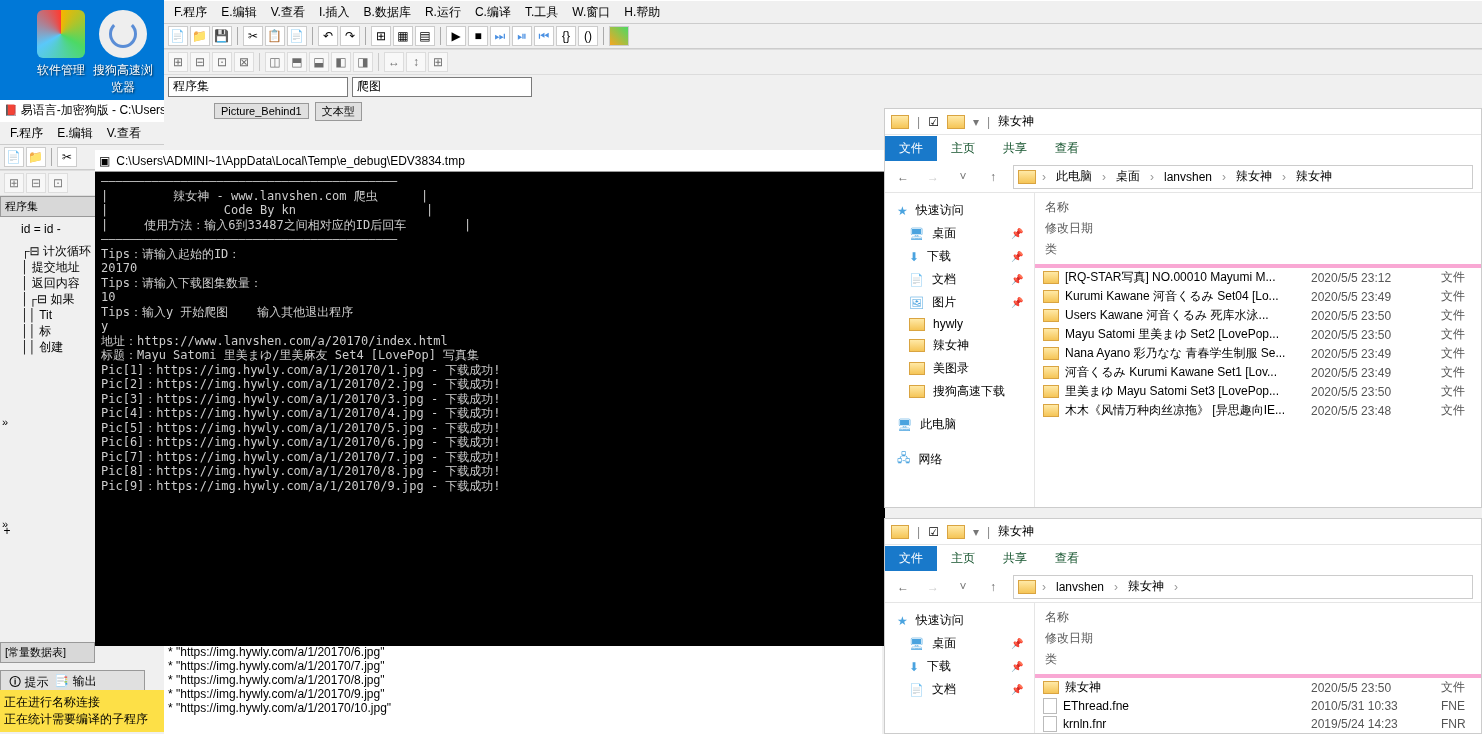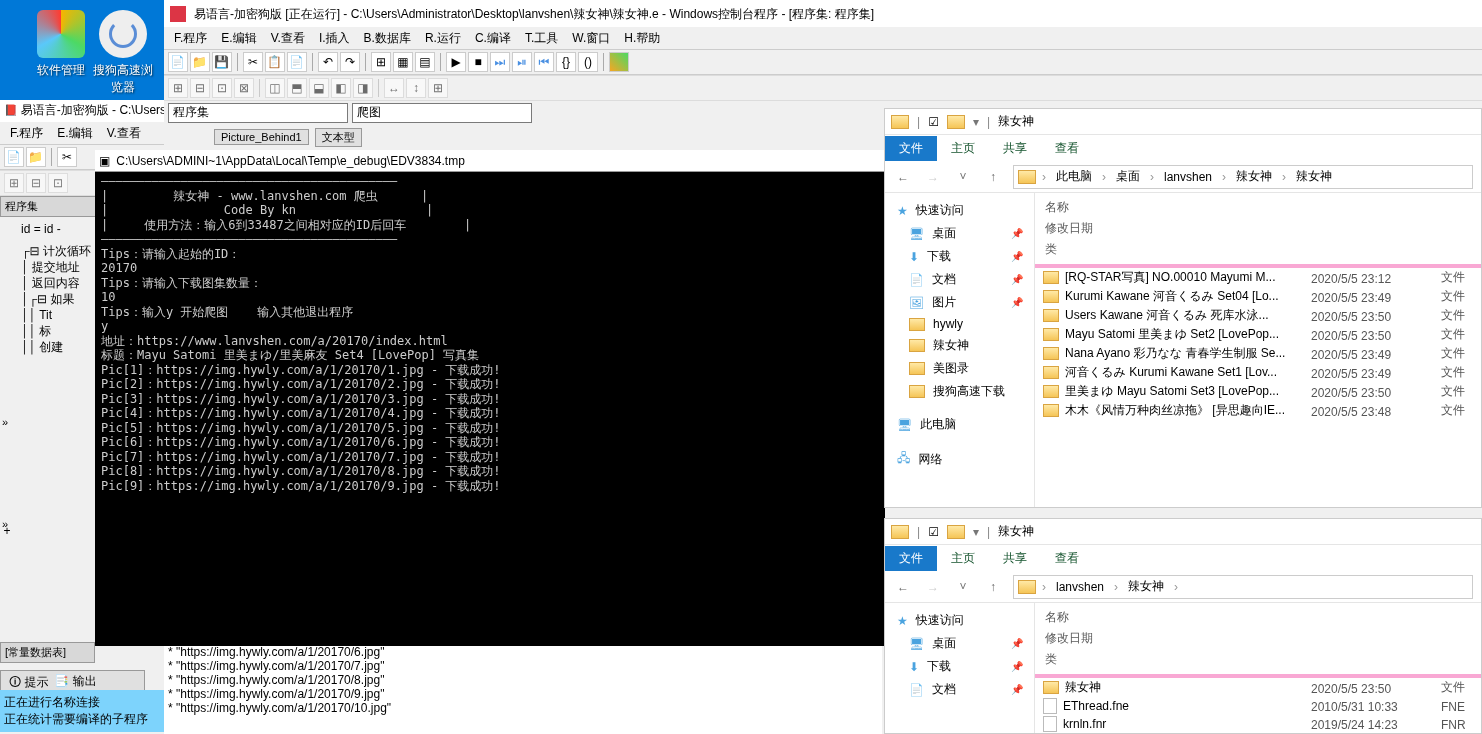--- a/index.html
+++ b/index.html
@@ -49,31 +49,31 @@
 .sidebar{width:150px;border-right:1px solid #e5e5e5;padding:6px 0;}
 .sb-item{display:flex;align-items:center;padding:3px 10px 3px 24px;gap:8px;}
 .sb-item.k{font-weight:normal;padding-left:12px;}
 .pin{margin-left:auto;color:#888;font-size:10px;}
 .listing{flex:1;overflow:hidden;}
 .list-head{display:flex;border-bottom:4px solid #f9a8d4;padding:4px 0;flex-direction:column;}
 .col{padding:2px 10px;color:#5a5a5a;font-size:12px;}
 .col-name{flex:1;min-width:240px;}
 .col-date{width:130px;}
 .col-type{width:40px;}
-.list-row{display:flex;align-items:flex-end;padding:1px 0;}
+.list-row{display:flex;align-items:center;padding:1px 0;}
 .list-row .nm{flex:1;min-width:240px;padding-left:8px;display:flex;align-items:center;gap:6px;}
 .list-row .dt{width:130px;color:#555;}
 .list-row .tp{width:40px;color:#555;}
 .folder-ico{width:16px;height:13px;background:linear-gradient(#ffe9a6,#f5c557);border:1px solid #d9a441;}
 .file-ico{width:14px;height:16px;background:#fff;border:1px solid #bbb;}
 
 
 .logpanel{position:absolute;left:164px;top:640px;right:600px;height:94px;background:#fff;border-top:1px solid #999;font-family:"SimSun";font-size:11px;padding:4px;overflow:hidden;line-height:14px;}
 
-.status-left{position:absolute;left:0;top:690px;width:165px;padding:4px;font-size:11px;background:#7dd3fc;}
+.status-left{position:absolute;left:0;top:690px;width:165px;padding:4px;font-size:11px;background:#fde047;}
 
 .tab-bot{position:absolute;left:0;top:670px;background:#e0e0e0;border:1px solid #999;padding:2px 8px;font-size:11px;display:flex;gap:6px;}
 </style>
 </head>
 <body>
 
 <div class="desktop-icon" style="left:26px;top:10px">
   <div class="ico" style="background:conic-gradient(#f7b500,#4cd964,#5ac8fa,#ff3b30);border-radius:6px;"></div>
   <div>软件管理</div>
 </div>
@@ -126,24 +126,20 @@
 <div class="tab-bot" style="top:670px;width:145px;">
   <span>🛈 <span>提示</span></span>
   <span>📑 <span>输出</span></span>
 </div>
 <div class="status-left">
   <div>正在进行名称连接</div>
   <div>正在统计需要编译的子程序</div>
 </div>
 
 <div class="ide">
-  <div class="ide-title">
-    <span class="ide-icon"></span>
-    <span>易语言-加密狗版 [正在运行] - C:\Users\Administrator\Desktop\lanvshen\辣女神\辣女神.e - Windows控制台程序 - [程序集: 程序集]</span>
-  </div>
   <div class="ide-menu">
     <span>F.程序</span>
     <span>E.编辑</span>
     <span>V.查看</span>
     <span>I.插入</span>
     <span>B.数据库</span>
     <span>R.运行</span>
     <span>C.编译</span>
     <span>T.工具</span>
     <span>W.窗口</span>

